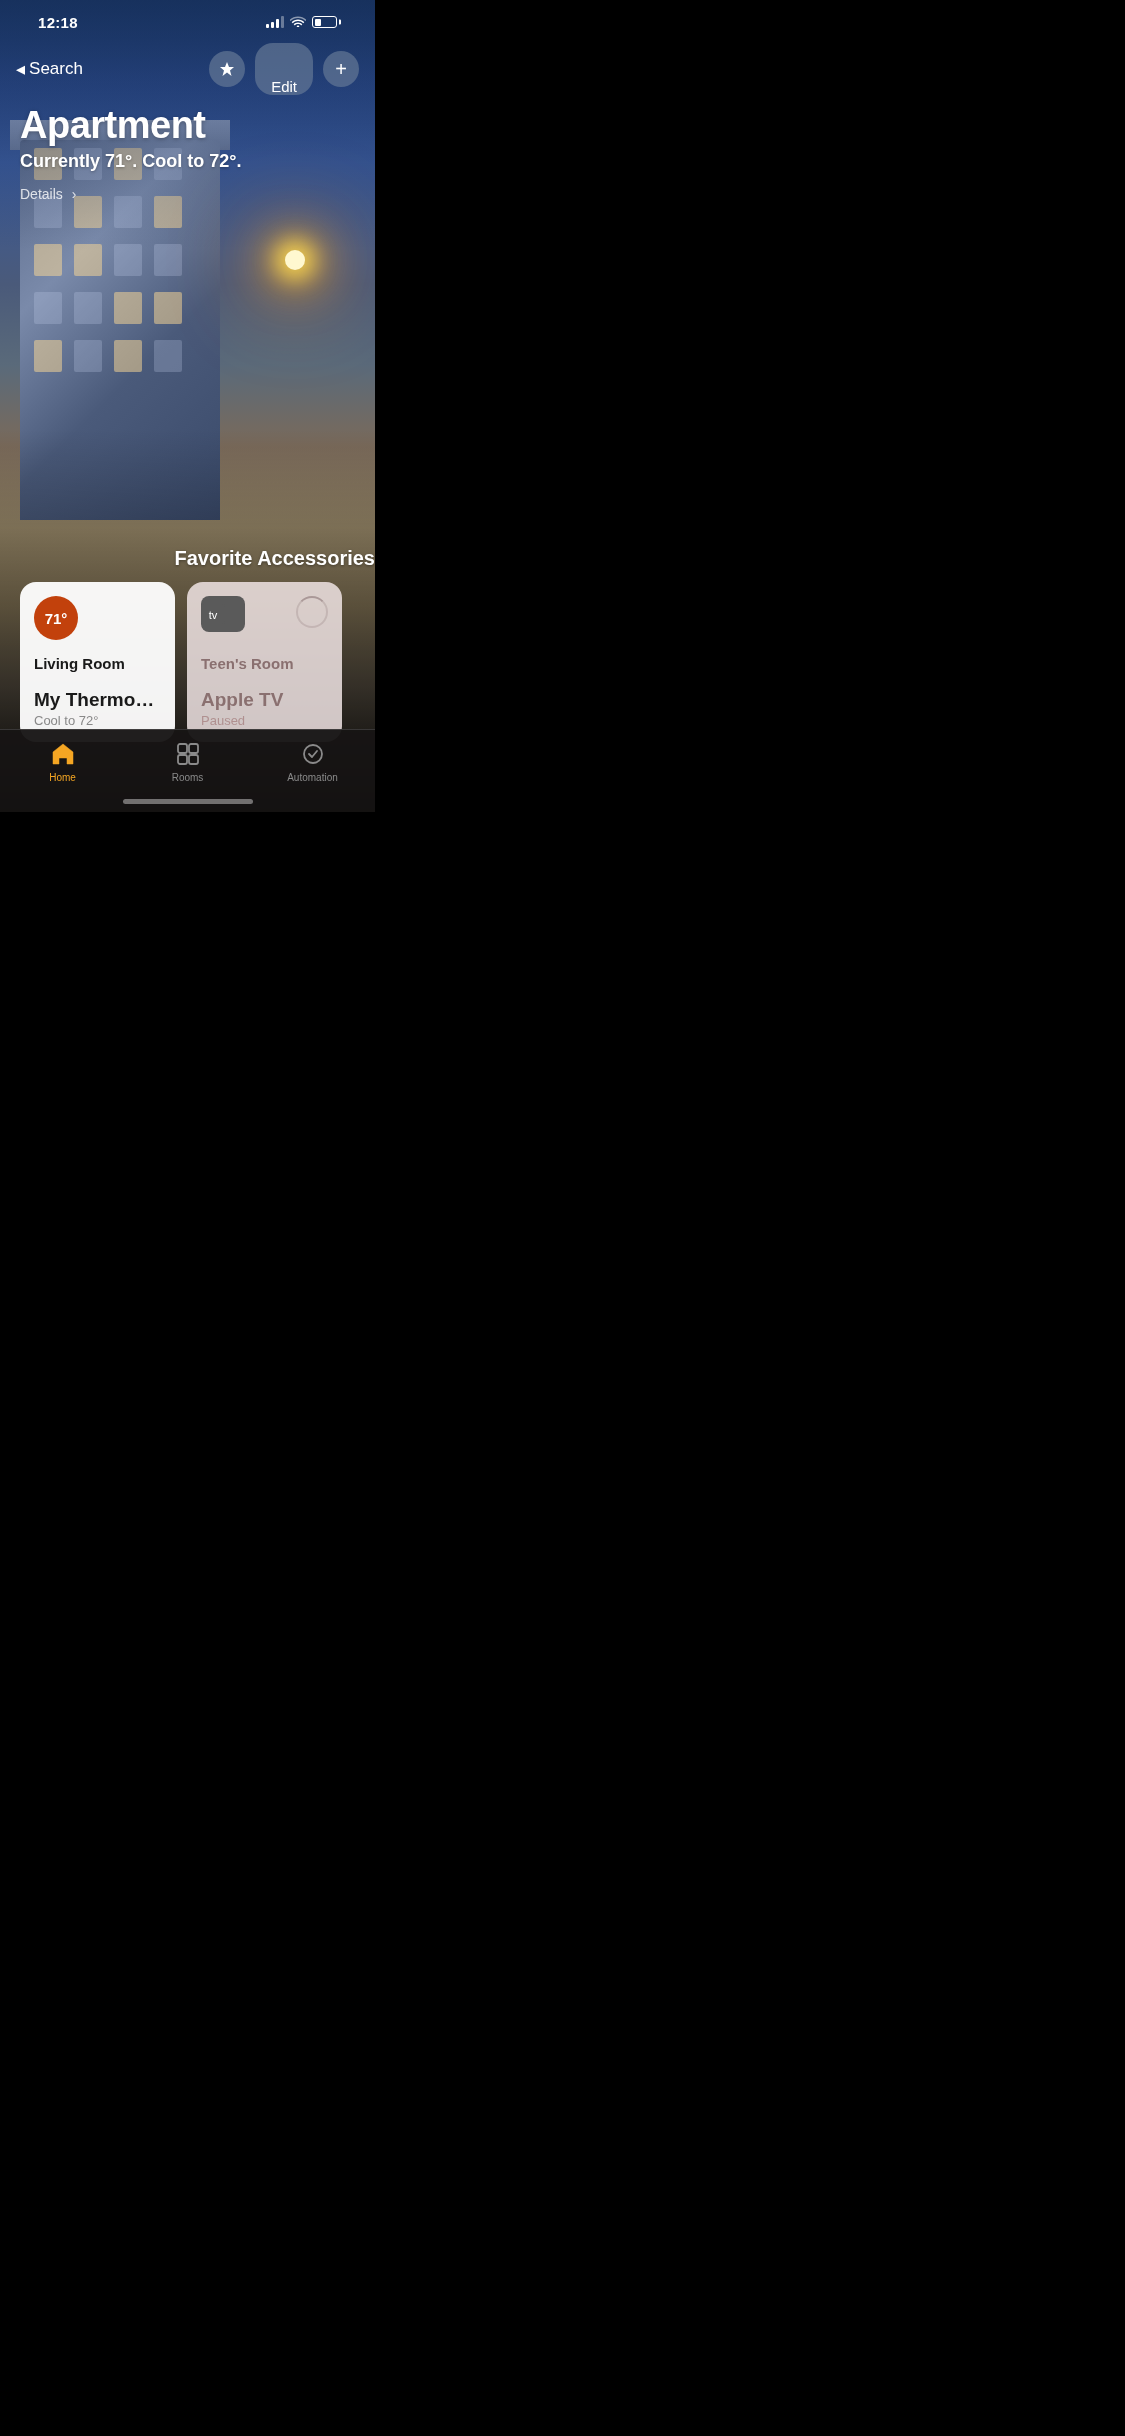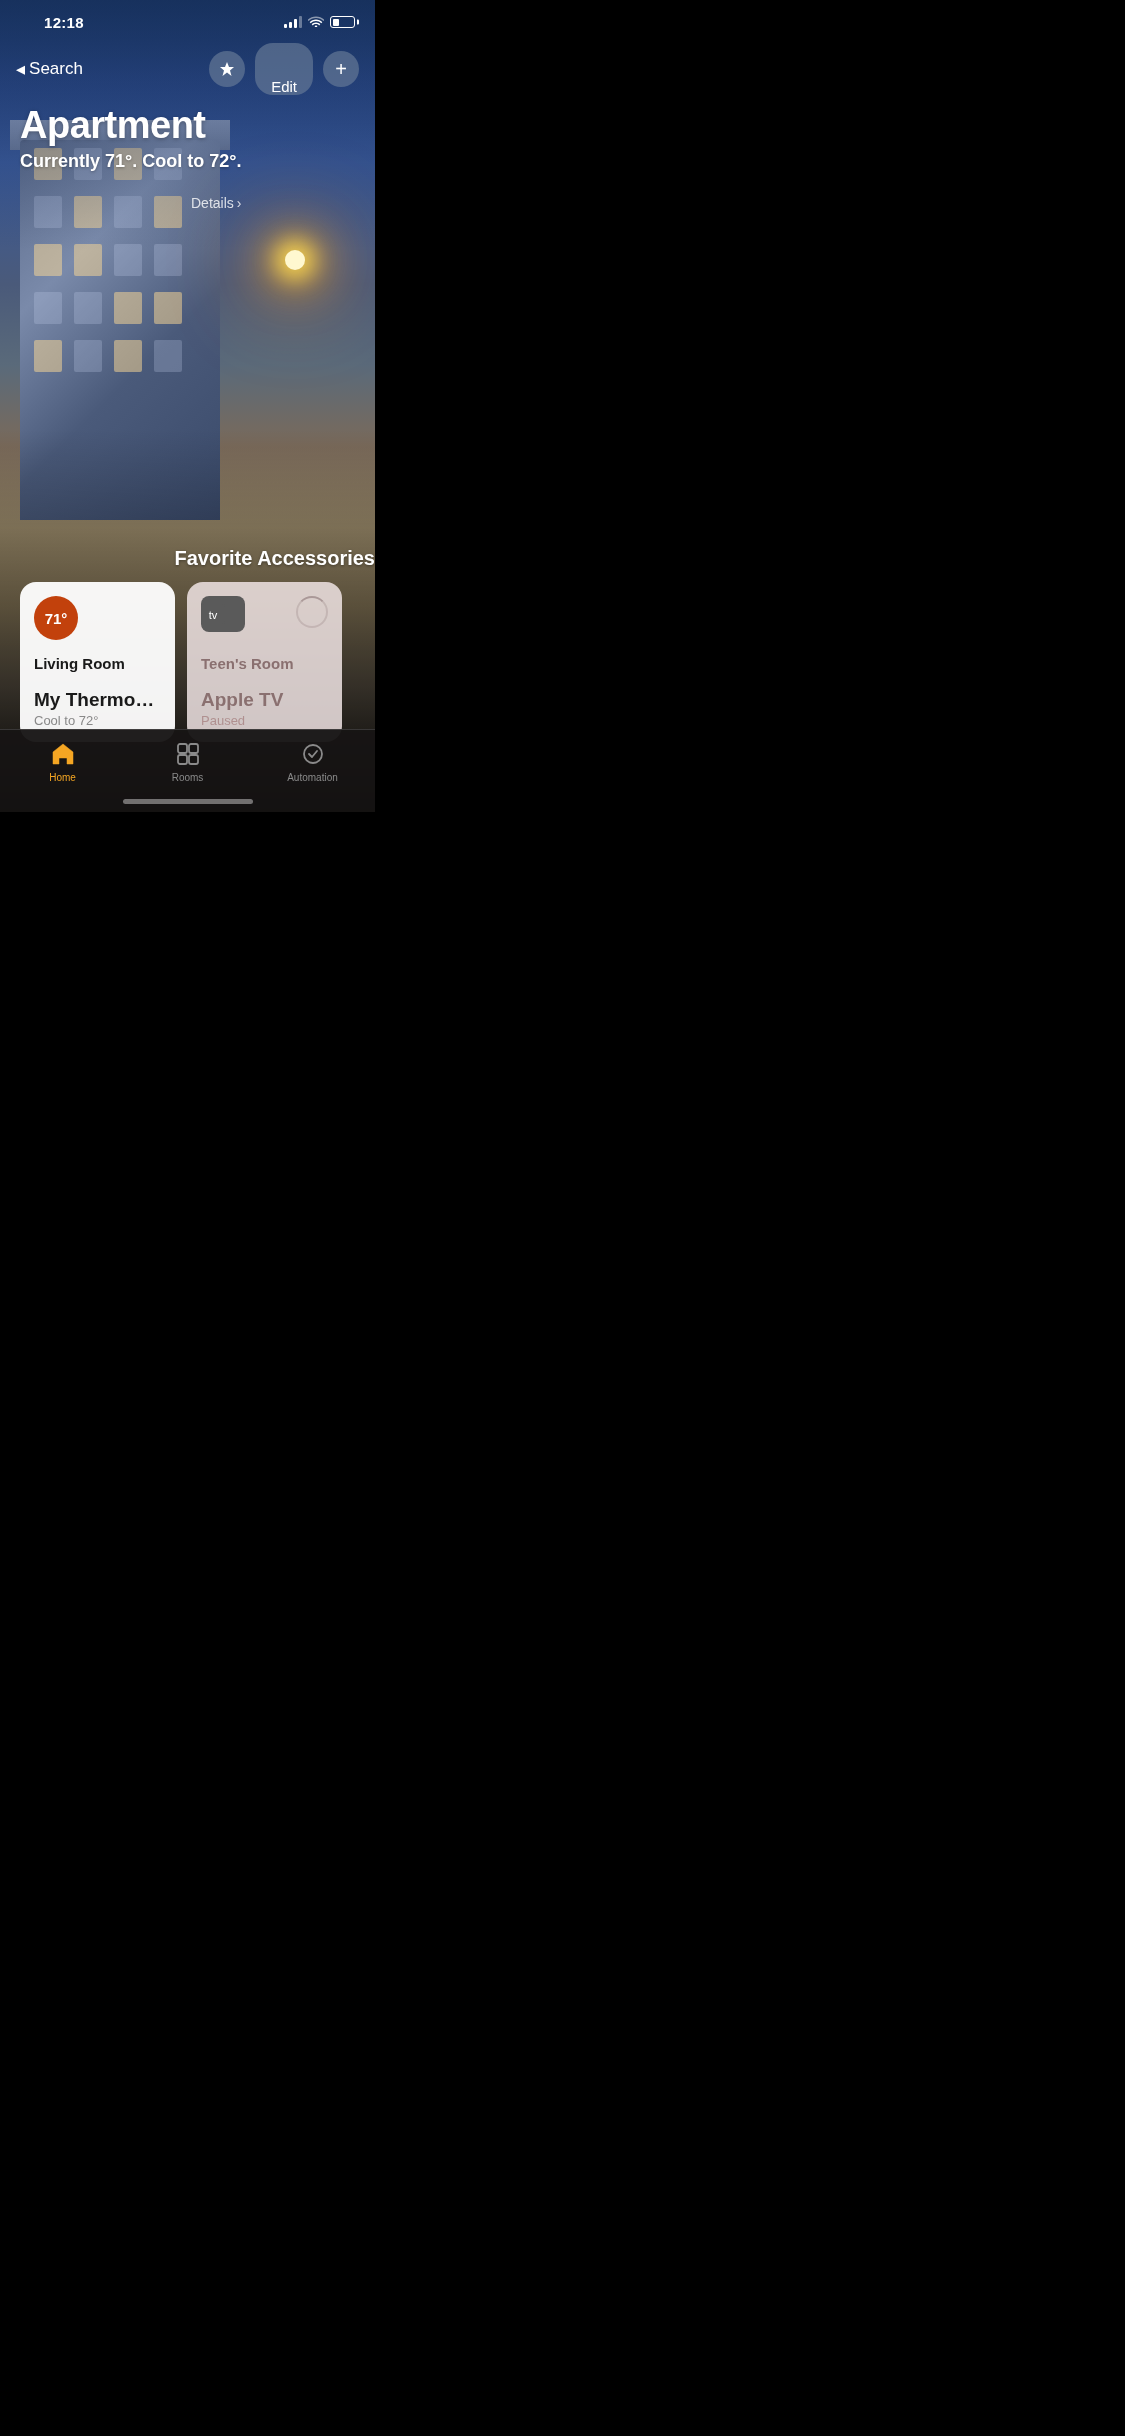--- a/index.html
+++ b/index.html
@@ -114,22 +114,21 @@
 
     
     .status-bar {
       position: absolute;
       top: 0; left: 0; right: 0;
       height: 44px;
       z-index: 100;
       display: flex;
       align-items: center;
       justify-content: space-between;
-      padding: 0 20px;
-      margin-left: 24px;
+      padding: 0 38px;
     }
 
     .status-time {
       color: #fff;
       font-size: 15px;
       font-weight: 600;
       letter-spacing: 0.3px;
     }
 
     .status-icons {
@@ -277,26 +276,25 @@
       font-size: 18px;
       font-weight: 600;
       color: #fff;
       margin-top: 4px;
       text-shadow: 0 1px 3px rgba(0,0,0,0.3);
     }
 
     .details-link {
       display: flex;
       align-items: center;
-      gap: 3px;
-      margin-top: 23px;
+      gap: 9px;
+      margin-top: 14px;
       color: rgba(255,255,255,0.8);
       font-size: 14px;
       cursor: pointer;
-      justify-content: flex-end;
     }
 
     
     .favorites-section {
       position: absolute;
       bottom: 70px;
       left: 0; right: 0;
       z-index: 10;
     }
 

